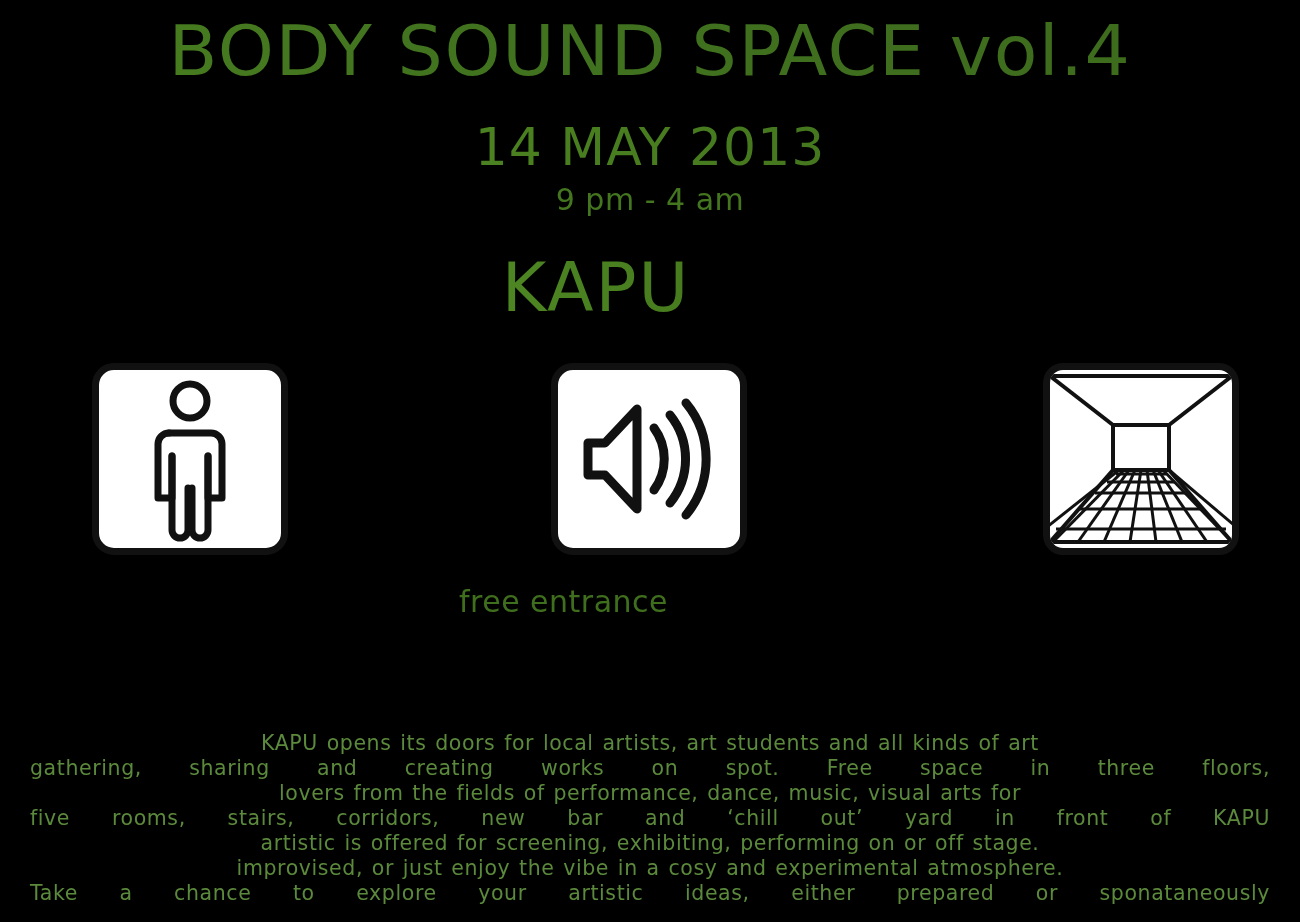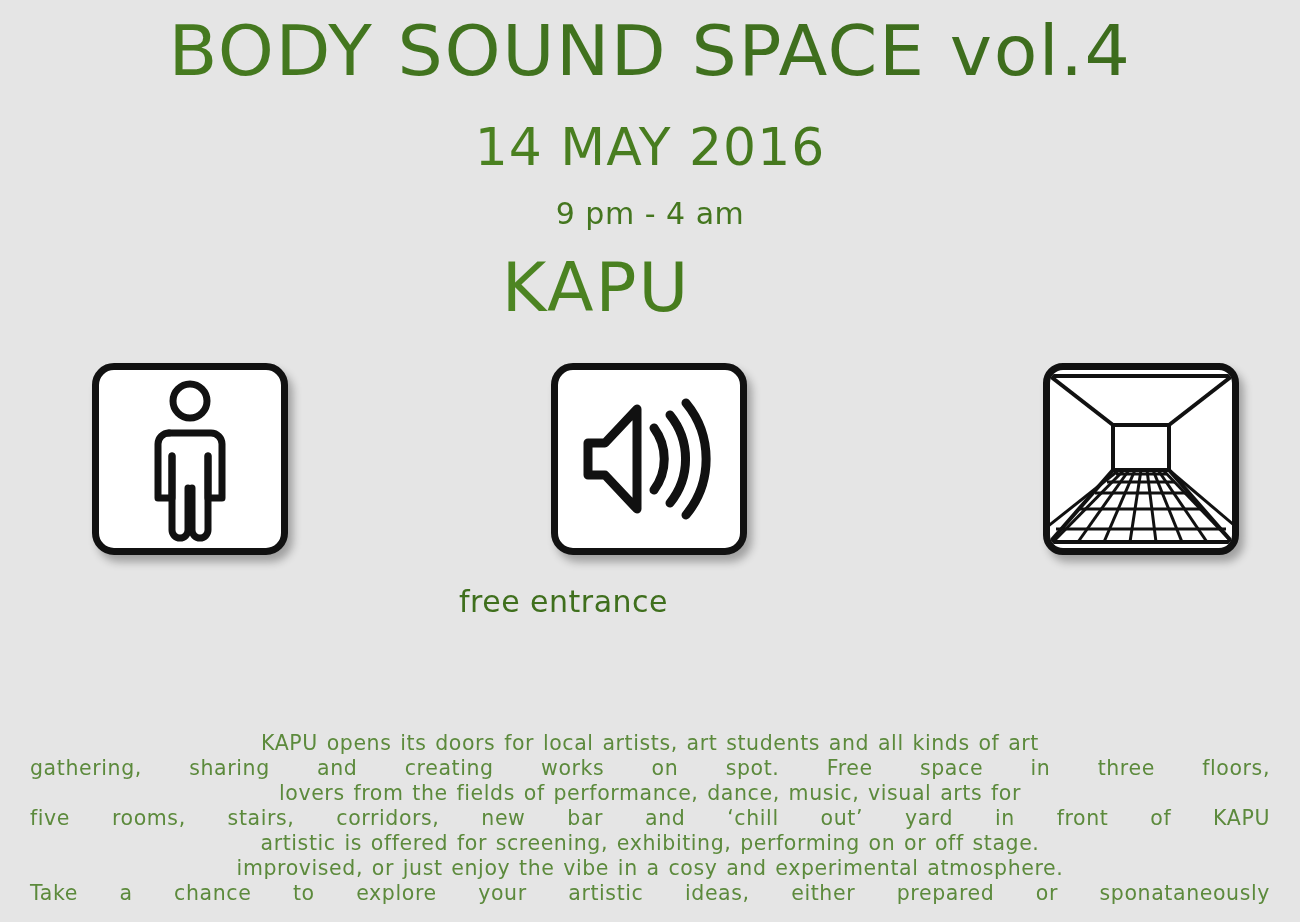--- a/index.html
+++ b/index.html
@@ -13,21 +13,21 @@
     height: 922px;
     overflow: hidden;
     font-family: "Liberation Sans", sans-serif;
     position: relative;
   }
 
   .poster {
     width: 1300px;
     height: 922px;
     position: relative;
-    background: #e5e5e5;
+    background: #000000;
   }
 
   
   .headline {
     position: absolute;
     top: 6px;
     left: 0;
     width: 1300px;
     text-align: center;
     font-size: 70px;
@@ -63,21 +63,21 @@
     -webkit-background-clip: text;
     background-clip: text;
     -webkit-text-fill-color: transparent;
     color: #4a8020;
     font-family: "DejaVu Sans", sans-serif;
     white-space: nowrap;
   }
   .date-time {
     font-size: 30px;
     line-height: 36px;
-    margin-top: 20px;
+    margin-top: 6px;
     font-weight: 500;
     letter-spacing: 0.5px;
     color: #44761f;
     font-family: "DejaVu Sans", sans-serif;
     white-space: nowrap;
   }
 
   
   .venue {
     position: absolute;
@@ -170,21 +170,21 @@
   }
 </style>
 </head>
 <body>
 
 <div class="poster">
 
   <div class="headline">BODY SOUND SPACE vol.4</div>
 
   <div class="date-block">
-    <div class="date-main">14 MAY 2016</div>
+    <div class="date-main">14 MAY 2013</div>
     <div class="date-time">9 pm - 4 am</div>
   </div>
 
   <div class="venue">KAPU</div>
 
   <div class="icon-row">
 
     <div class="icon-slot body">
       <div class="icon-card">
         <svg width="182" height="178" viewBox="0 0 182 178">

